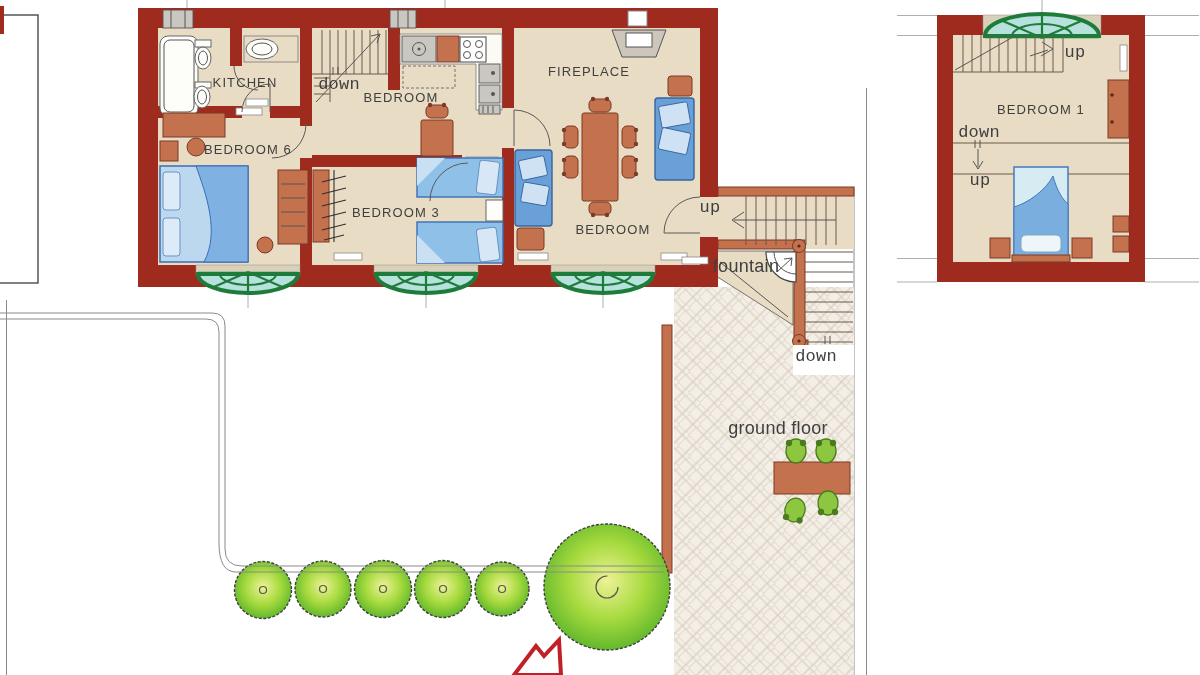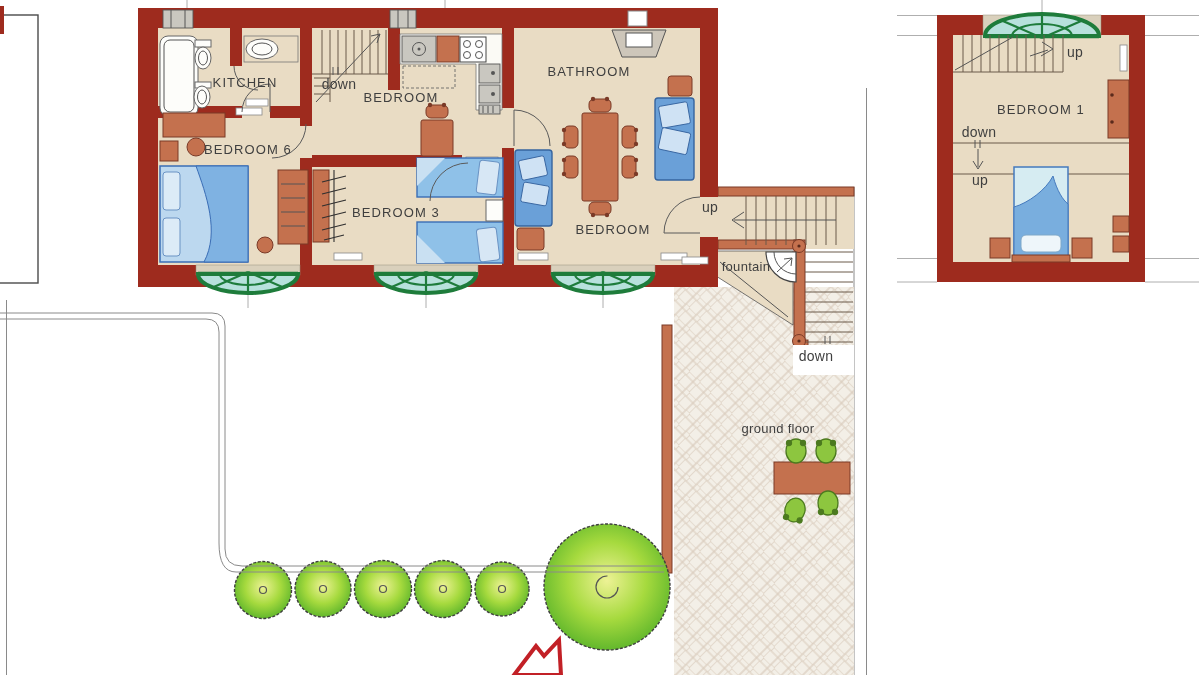--- a/index.html
+++ b/index.html
@@ -20,22 +20,22 @@
   .gy{fill:#c9c7c0;stroke:#555;stroke-width:.9;}
   .ln{stroke:#6b5b4b;stroke-width:1;fill:none;}
   .tn{stroke:#555;stroke-width:1;fill:none;}
   .gl{fill:var(--window-glass);}
   .bl{fill:var(--furniture-blue);stroke:var(--furniture-blue-dark);stroke-width:1.4;}
   .lb{fill:var(--cushion-blue);stroke:var(--furniture-blue-dark);stroke-width:.9;}
   .bd{stroke:#8a8a8a;stroke-width:1;fill:none;}
   .ax{stroke:#9a9a9a;stroke-width:.8;fill:none;}
   .lbl{position:absolute;color:var(--text);white-space:nowrap;transform:translate(-50%,-50%);}
   .room{font-size:13px;letter-spacing:1.1px;}
-  .note{font-size:14px;letter-spacing:.2px;}
-  .note-lg{font-size:13px;letter-spacing:.3px;}
+  .note{font-size:17px;letter-spacing:.2px;font-family:Liberation Mono, monospace;}
+  .note-lg{font-size:18px;letter-spacing:.3px;}
 </style>
 </head>
 <body>
 
 <div class="stage">
 
 <svg width="1200" height="675" viewBox="0 0 1200 675">
   <defs>
     <pattern id="herr" width="15" height="15" patternUnits="userSpaceOnUse" patternTransform="rotate(45 0 0)">
       <rect width="15" height="15" fill="var(--patio-bg)"></rect>
@@ -357,21 +357,21 @@
     <rect x="1113" y="216" width="16" height="16" class="acc"></rect>
     <rect x="1113" y="236" width="16" height="16" class="acc"></rect>
     <rect x="1120" y="45" width="7" height="26" fill="#ffffff" stroke="#888" stroke-width="0.8"></rect>
   </g>
 </svg>
 
 <div class="lbl room" style="left:245px;top:82px">KITCHEN</div>
 <div class="lbl room" style="left:248px;top:149px">BEDROOM 6</div>
 <div class="lbl room" style="left:401px;top:97px">BEDROOM</div>
 <div class="lbl room" style="left:396px;top:212px">BEDROOM 3</div>
-<div class="lbl room" style="left:589px;top:71px">BATHROOM</div>
+<div class="lbl room" style="left:589px;top:71px">FIREPLACE</div>
 <div class="lbl room" style="left:613px;top:229px">BEDROOM</div>
 <div class="lbl room" style="left:1041px;top:109px">BEDROOM 1</div>
 <div class="lbl note" style="left:339px;top:84px">down</div>
 <div class="lbl note" style="left:710px;top:207px">up</div>
 <div class="lbl note" style="left:816px;top:356px">down</div>
 <div class="lbl note-lg" style="left:746px;top:266px">fountain</div>
 <div class="lbl note-lg" style="left:778px;top:428px">ground floor</div>
 <div class="lbl note" style="left:1075px;top:52px">up</div>
 <div class="lbl note" style="left:979px;top:132px">down</div>
 <div class="lbl note" style="left:980px;top:180px">up</div>

